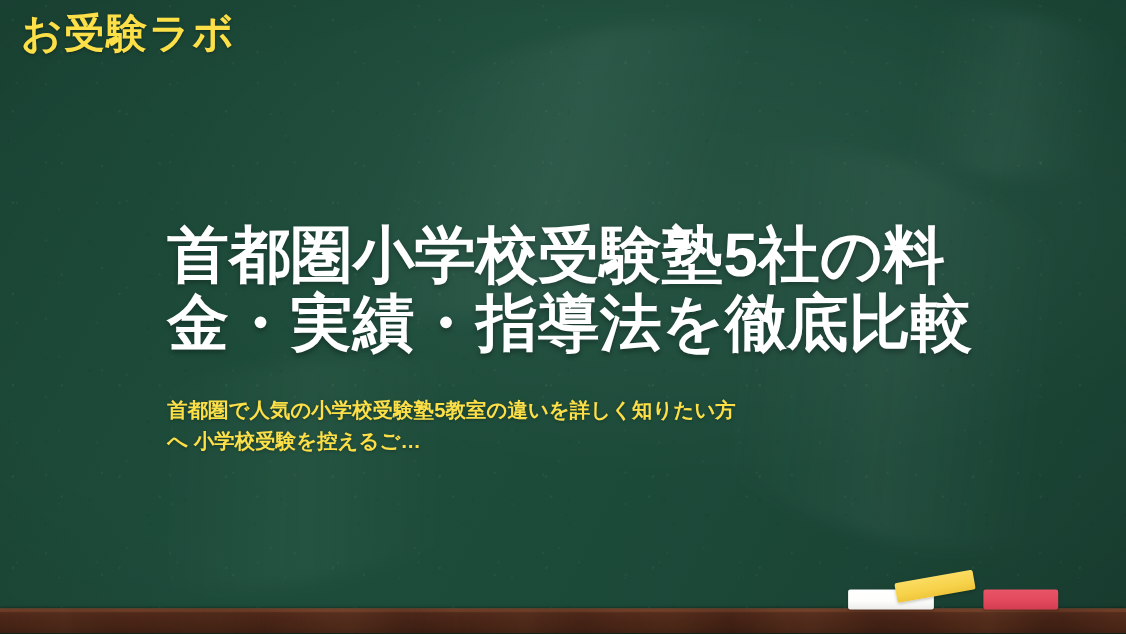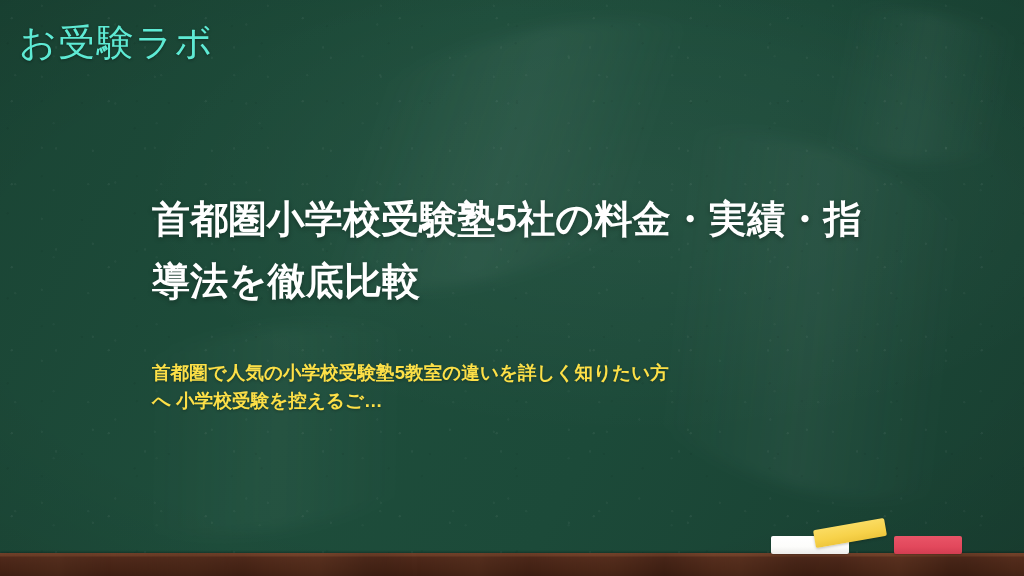--- a/index.html
+++ b/index.html
@@ -89,34 +89,33 @@
   }
 
   
   .logo {
     position: absolute;
     left: 19px;
     top: 8px;
     font-size: 37px;
     line-height: 46px;
     letter-spacing: 1.5px;
-    color: #5eead4;
-    font-weight: 400;
+    color: #fde047;
+    font-weight: 700;
     white-space: nowrap;
     text-shadow: 0 1px 3px rgba(0,0,0,0.35);
-    margin-top: 12px;
   }
 
   
   .title {
     position: absolute;
     left: 152px;
     top: 163px;
     width: 748px;
-    font-size: 38px;
+    font-size: 56px;
     line-height: 62px;
     font-weight: 700;
     color: #ffffff;
     letter-spacing: 0.2px;
     text-shadow: 0 2px 5px rgba(0,0,0,0.30);
   }
 
   .subtitle {
     position: absolute;
     left: 152px;

